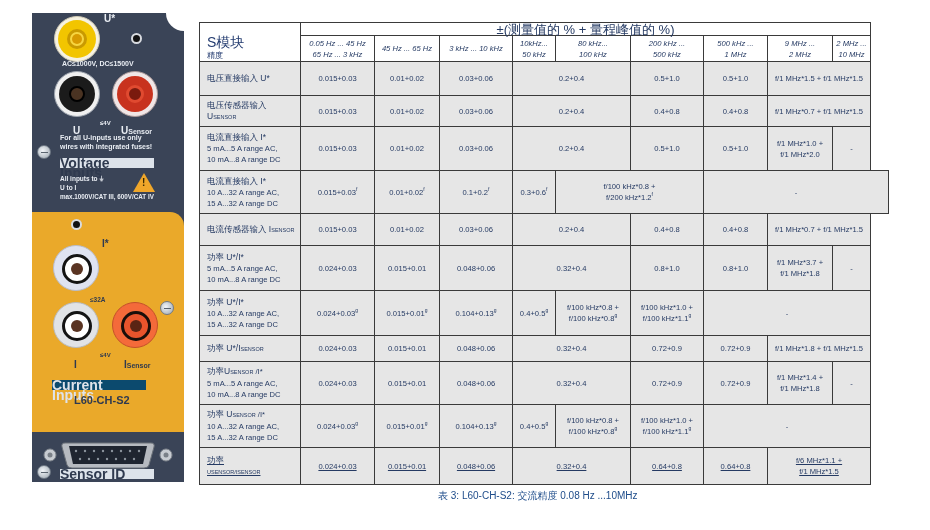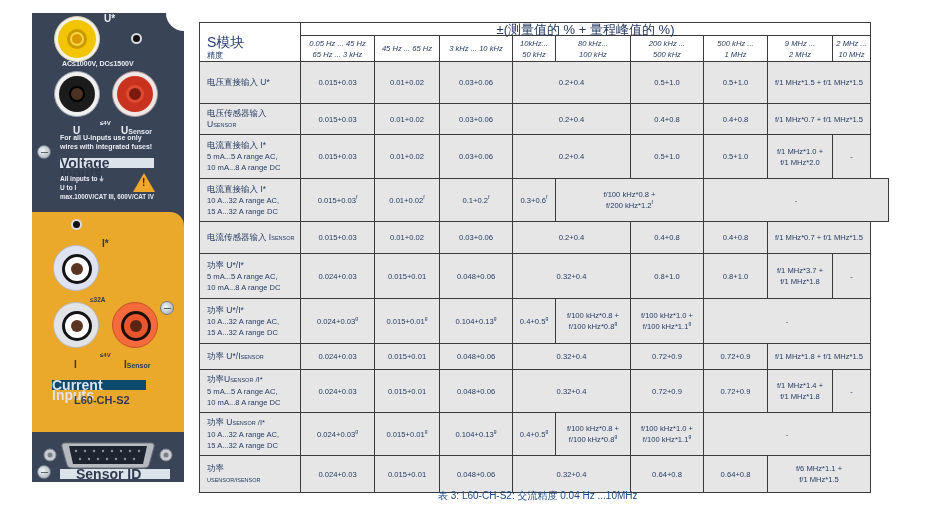--- a/index.html
+++ b/index.html
@@ -120,21 +120,21 @@
       <circle cx="37" cy="18" r="1.2"></circle>
         <circle cx="46" cy="18" r="1.2"></circle>
         <circle cx="55" cy="18" r="1.2"></circle>
         <circle cx="64" cy="18" r="1.2"></circle>
         <circle cx="73" cy="18" r="1.2"></circle>
         <circle cx="82" cy="18" r="1.2"></circle>
         <circle cx="91" cy="18" r="1.2"></circle>
     </g>
   </svg>
   <div class="screw" style="left:5px;top:452px;"></div>
-  <div class="bar" style="left:28px;top:456px;width:94px;padding-left:16px;">Sensor ID</div>
+  <div class="bar" style="left:28px;top:456px;width:94px;">Sensor ID</div>
 </div>
 
 <table class="spec">
   <colgroup>
     <col style="width:101px">
       <col style="width:74px">
       <col style="width:65px">
       <col style="width:73px">
     <col style="width:43px">
       <col style="width:75px">
@@ -156,21 +156,21 @@
     <td>45 Hz ... 65 Hz</td>
     <td>3 kHz ... 10 kHz</td>
     <td><span>10kHz...</span><br><span>50 kHz</span></td>
     <td><span>80 kHz...</span><br><span>100 kHz</span></td>
     <td><span>200 kHz ...</span><br><span>500 kHz</span></td>
     <td><span>500 kHz ...</span><br><span>1 MHz</span></td>
     <td><span>9 MHz ...</span><br><span>2 MHz</span></td>
     <td><span>2 MHz ...</span><br><span>10 MHz</span></td>
   </tr>
 
-  <tr style="height:42px;">
+  <tr style="height:34px;">
     <td class="rowlab cn">电压直接输入 U*</td>
     <td>0.015+0.03</td>
     <td>0.01+0.02</td>
     <td>0.03+0.06</td>
     <td colspan="2">0.2+0.4</td>
     <td>0.5+1.0</td>
     <td>0.5+1.0</td>
     <td colspan="2">f/1 MHz*1.5 + f/1 MHz*1.5</td>
   </tr>
 
@@ -268,26 +268,26 @@
     <td class="rowlab"><span class="cn">功率 U</span><span class="small">SENSOR</span><span> /I*</span><br><span>10 A...32 A range AC,</span><br><span>15 A...32 A range DC</span></td>
     <td><span>0.024+0.03</span><sup>g</sup></td>
     <td><span>0.015+0.01</span><sup>g</sup></td>
     <td><span>0.104+0.13</span><sup>g</sup></td>
     <td><span>0.4+0.5</span><sup>g</sup></td>
     <td><span>f/100 kHz*0.8 +</span><br><span>f/100 kHz*0.8</span><sup>g</sup></td>
     <td><span>f/100 kHz*1.0 +</span><br><span>f/100 kHz*1.1</span><sup>g</sup></td>
     <td colspan="3">-</td>
   </tr>
 
-  <tr style="height:37px;">
+  <tr style="height:37px;text-decoration:underline;">
     <td class="rowlab"><span class="cn">功率</span><br><span class="small">USENSOR/ISENSOR</span></td>
     <td>0.024+0.03</td>
     <td>0.015+0.01</td>
     <td>0.048+0.06</td>
     <td colspan="2">0.32+0.4</td>
     <td>0.64+0.8</td>
     <td>0.64+0.8</td>
     <td colspan="2"><span>f/6 MHz*1.1 +</span><br><span>f/1 MHz*1.5</span></td>
   </tr>
 </tbody>
   </table>
 
-<div class="caption">表 3:   L60-CH-S2:   交流精度 0.04 Hz ...10MHz</div>
+<div class="caption">表 3:   L60-CH-S2:   交流精度 0.08 Hz ...10MHz</div>
 
 </body></html>

